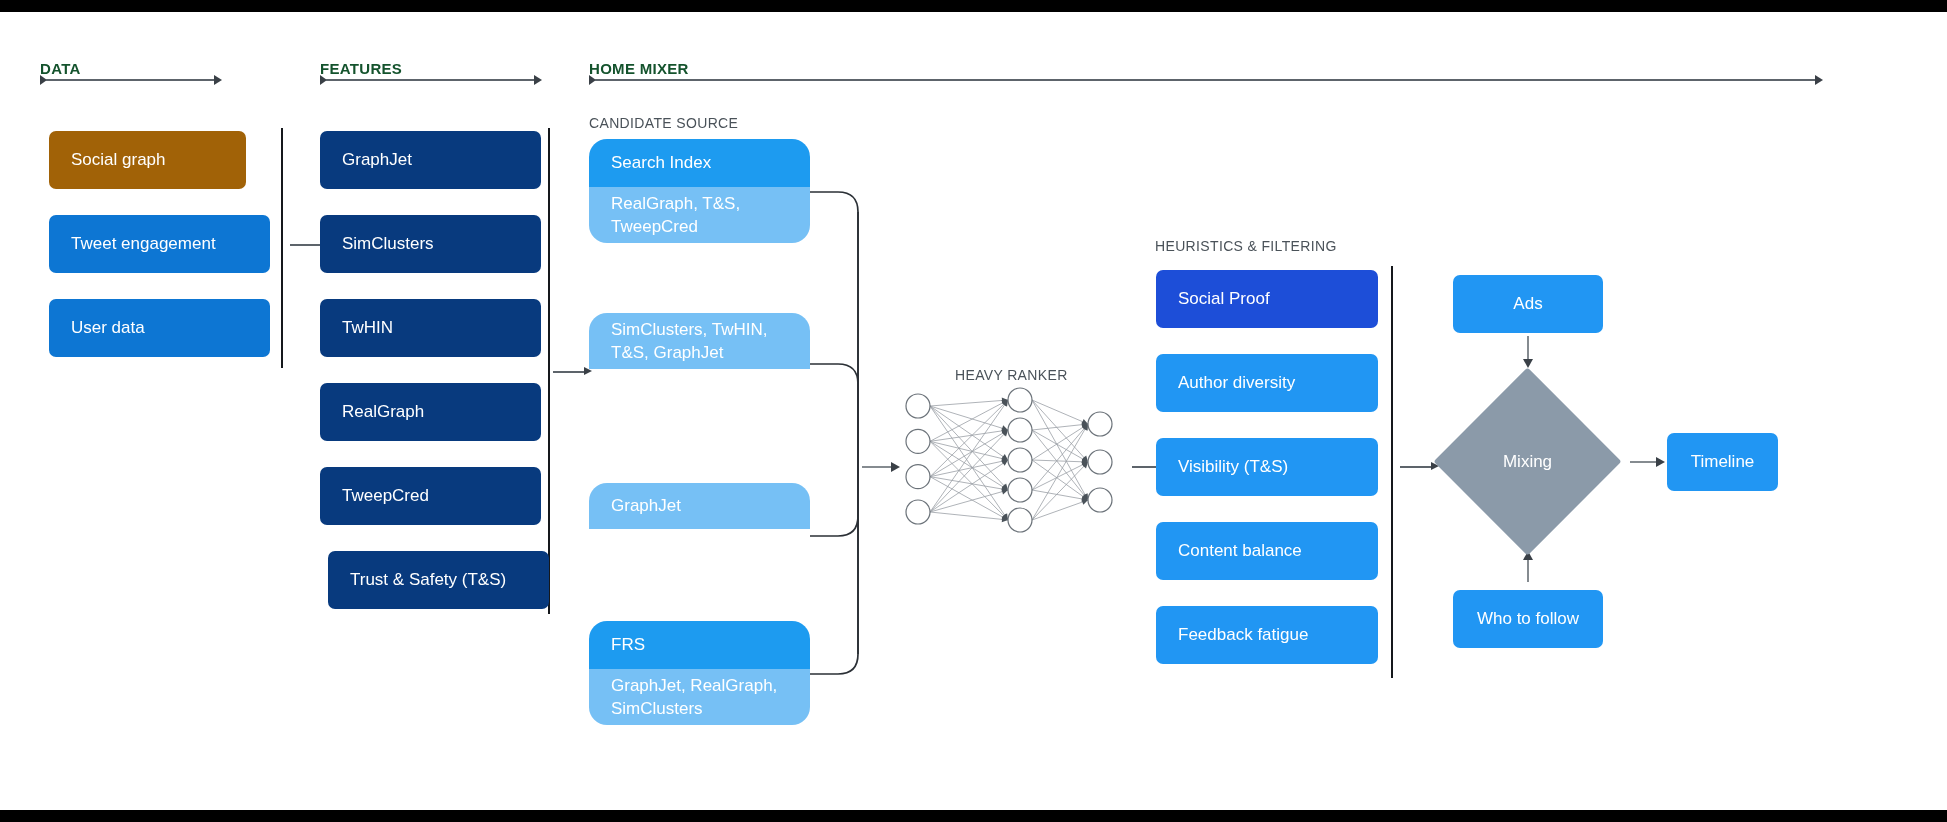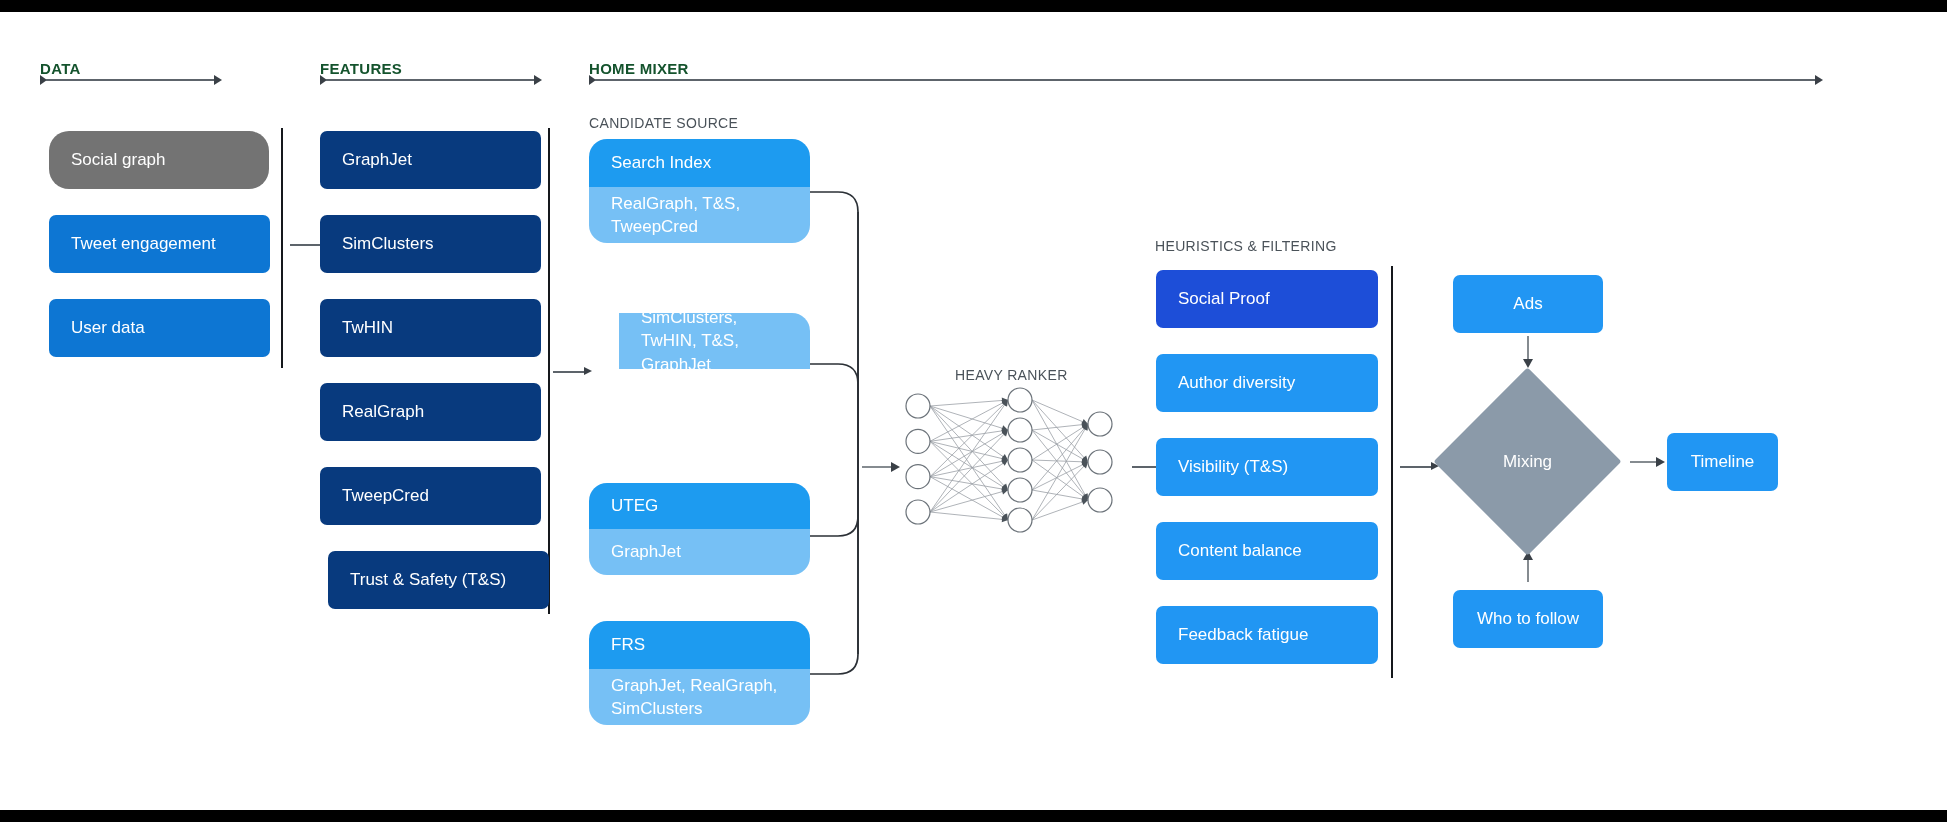--- a/index.html
+++ b/index.html
@@ -112,21 +112,21 @@
   </div>
 
   <div class="sub-title" style="left:589px;top:103px;">CANDIDATE SOURCE</div>
   <div class="sub-title" style="left:955px;top:355px;">HEAVY RANKER</div>
   <div class="sub-title" style="left:1155px;top:226px;">HEURISTICS &amp; FILTERING</div>
 
   <div class="divider" style="left:281px;top:116px;height:240px;"></div>
   <div class="divider" style="left:548px;top:116px;height:486px;"></div>
   <div class="divider" style="left:1391px;top:254px;height:412px;"></div>
 
-  <div class="box" style="left:49px;top:119px;width:220px;height:58px;background:#737373;border-radius:20px;">
+  <div class="box" style="left:49px;top:119px;width:197px;height:58px;background:#a16207;">
     <span>Social graph</span>
   </div>
   <div class="box" style="left:49px;top:203px;width:221px;height:58px;background:#0d76d3;">
     <span>Tweet engagement</span>
   </div>
   <div class="box" style="left:49px;top:287px;width:221px;height:58px;background:#0d76d3;">
     <span>User data</span>
   </div>
 
   <div class="conn" style="left:290px;top:228px;width:42px;">
@@ -157,25 +157,24 @@
     <div class="ln" style="width:33px;"></div>
     <div class="hd2" style="left:31px;"></div>
   </div>
 
   <div class="card" style="left:589px;top:127px;width:221px;height:104px;">
     <div class="hd" style="height:48px;">Search Index</div>
     <div class="bd" style="height:56px;">RealGraph, T&amp;S, TweepCred</div>
   </div>
 
   <div class="card" style="left:589px;top:301px;width:221px;height:104px;">
-    <div class="bd" style="height:56px;margin-left:30px;">SimClusters, TwHIN, T&amp;S, GraphJet</div>
+    <div class="bd" style="height:56px;">SimClusters, TwHIN, T&amp;S, GraphJet</div>
   </div>
 
   <div class="card" style="left:589px;top:471px;width:221px;height:92px;">
-    <div class="hd" style="height:46px;">UTEG</div>
     <div class="bd" style="height:46px;">GraphJet</div>
   </div>
 
   <div class="card" style="left:589px;top:609px;width:221px;height:104px;">
     <div class="hd" style="height:48px;">FRS</div>
     <div class="bd" style="height:56px;">GraphJet, RealGraph, SimClusters</div>
   </div>
 
   <svg class="ov">
     <g fill="none" stroke="#2b3036" stroke-width="1.7">

